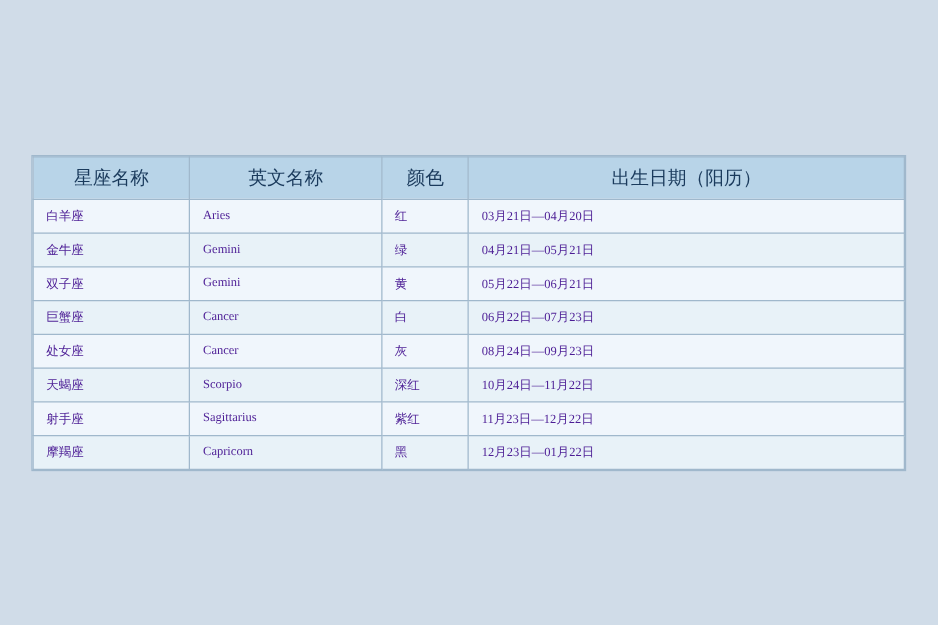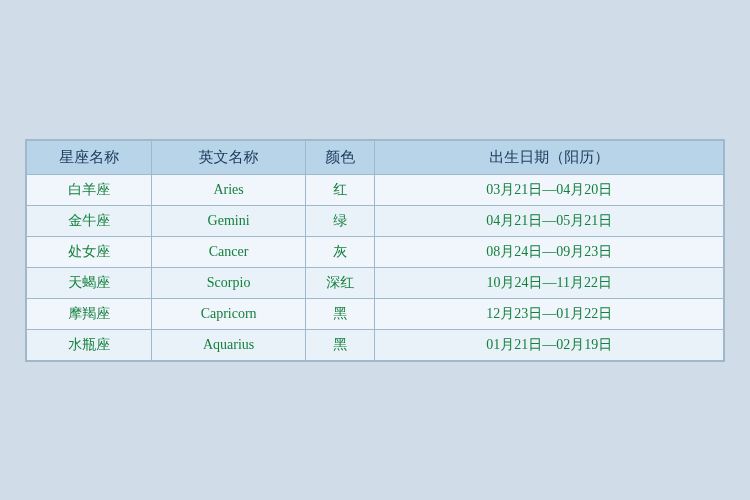--- a/index.html
+++ b/index.html
@@ -47,23 +47,22 @@
       background-color: #f0f6fc;
     }
 
     tbody tr:nth-child(even) {
       background-color: #e8f2f8;
     }
 
     tbody td {
       border: 1px solid #a0b8cc;
       padding: 6px 10px;
-      text-align: center;
-      color: #15803d;
-      font-size: 14px;
+      color: #4c1d95;
+      font-size: 10px;
     }
 
     .col-chinese { width: 18%; }
     .col-english { width: 22%; }
     .col-color   { width: 10%; margin-top: 44px; }
     .col-date    { width: 50%; }
   </style>
 </head>
 <body>
 
@@ -84,38 +83,50 @@
           <td>红</td>
           <td>03月21日—04月20日</td>
         </tr>
         <tr>
           <td>金牛座</td>
           <td>Gemini</td>
           <td>绿</td>
           <td>04月21日—05月21日</td>
         </tr>
         <tr>
+          <td>双子座</td>
+          <td>Gemini</td>
+          <td>黄</td>
+          <td>05月22日—06月21日</td>
+        </tr>
+        <tr>
+          <td>巨蟹座</td>
+          <td>Cancer</td>
+          <td>白</td>
+          <td>06月22日—07月23日</td>
+        </tr>
+        <tr>
           <td>处女座</td>
           <td>Cancer</td>
           <td>灰</td>
           <td>08月24日—09月23日</td>
         </tr>
         <tr>
           <td>天蝎座</td>
           <td>Scorpio</td>
           <td>深红</td>
           <td>10月24日—11月22日</td>
         </tr>
         <tr>
+          <td>射手座</td>
+          <td>Sagittarius</td>
+          <td>紫红</td>
+          <td>11月23日—12月22日</td>
+        </tr>
+        <tr>
           <td>摩羯座</td>
           <td>Capricorn</td>
           <td>黑</td>
           <td>12月23日—01月22日</td>
-        </tr>
-        <tr>
-          <td>水瓶座</td>
-          <td>Aquarius</td>
-          <td>黑</td>
-          <td>01月21日—02月19日</td>
         </tr>
       </tbody>
   </table>
 </div>
 
 </body></html>

